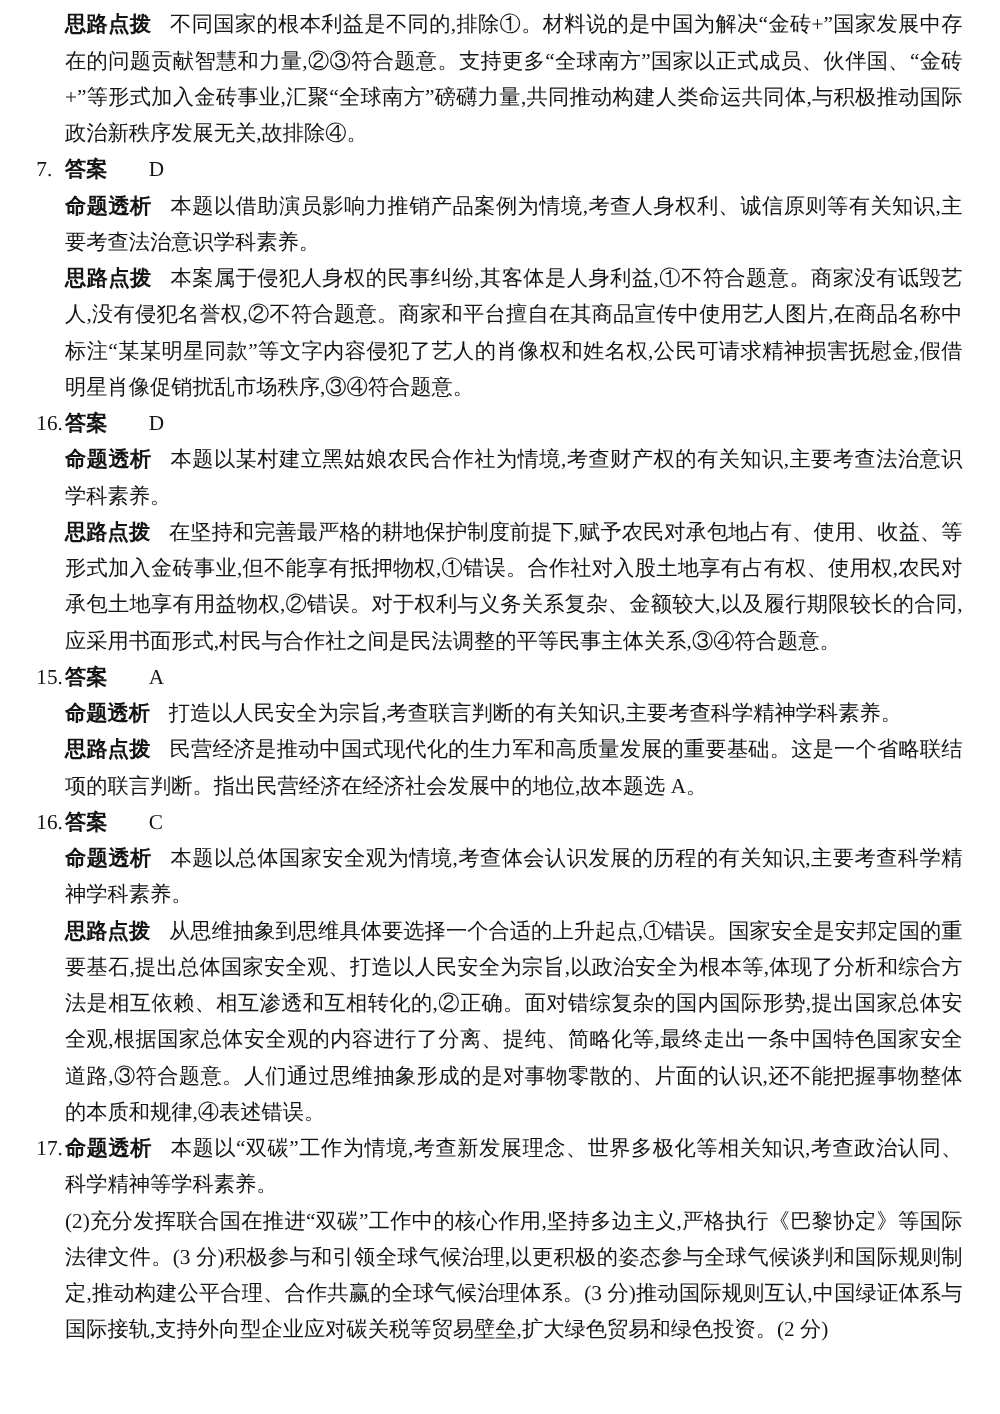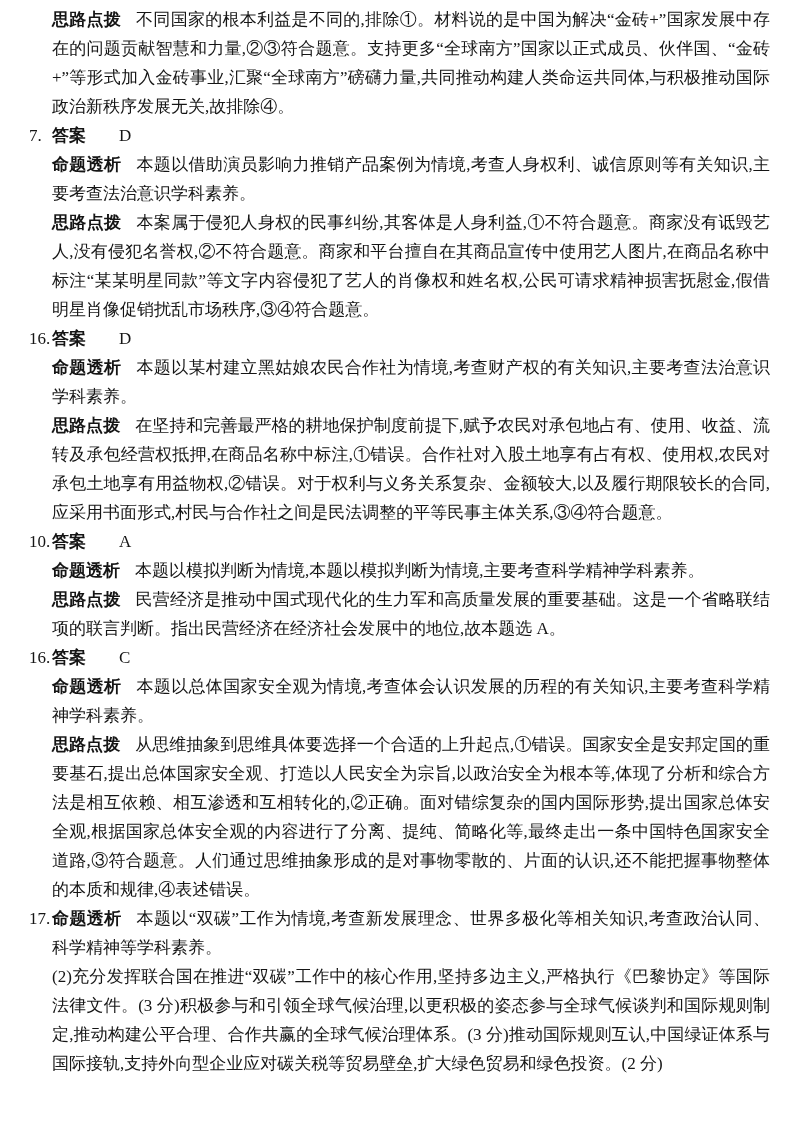--- a/index.html
+++ b/index.html
@@ -60,23 +60,23 @@
 <body>
 
 <div class="page">
   <div class="content">
       <p class="line tip"><span class="label">思路点拨</span><span class="text">不同国家的根本利益是不同的,排除①。材料说的是中国为解决“金砖+”国家发展中存在的问题贡献智慧和力量,②③符合题意。支持更多“全球南方”国家以正式成员、伙伴国、“金砖+”等形式加入金砖事业,汇聚“全球南方”磅礴力量,共同推动构建人类命运共同体,与积极推动国际政治新秩序发展无关,故排除④。</span></p>
       <p class="line answer"><span class="num">7.</span><span class="label">答案</span><span class="answer-value">D</span></p>
       <p class="line analysis"><span class="label">命题透析</span><span class="text">本题以借助演员影响力推销产品案例为情境,考查人身权利、诚信原则等有关知识,主要考查法治意识学科素养。</span></p>
       <p class="line tip"><span class="label">思路点拨</span><span class="text">本案属于侵犯人身权的民事纠纷,其客体是人身利益,①不符合题意。商家没有诋毁艺人,没有侵犯名誉权,②不符合题意。商家和平台擅自在其商品宣传中使用艺人图片,在商品名称中标注“某某明星同款”等文字内容侵犯了艺人的肖像权和姓名权,公民可请求精神损害抚慰金,假借明星肖像促销扰乱市场秩序,③④符合题意。</span></p>
       <p class="line answer"><span class="num">16.</span><span class="label">答案</span><span class="answer-value">D</span></p>
       <p class="line analysis"><span class="label">命题透析</span><span class="text">本题以某村建立黑姑娘农民合作社为情境,考查财产权的有关知识,主要考查法治意识学科素养。</span></p>
-      <p class="line tip"><span class="label">思路点拨</span><span class="text">在坚持和完善最严格的耕地保护制度前提下,赋予农民对承包地占有、使用、收益、流转及承包经营权抵押,在商品名称中标注,①错误。合作社对入股土地享有占有权、使用权,农民对承包土地享有用益物权,②错误。对于权利与义务关系复杂、金额较大,以及履行期限较长的合同,应采用书面形式,村民与合作社之间是民法调整的平等民事主体关系,③④符合题意。</span></p>
-      <p class="line answer"><span class="num">10.</span><span class="label">答案</span><span class="answer-value">A</span></p>
-      <p class="line analysis"><span class="label">命题透析</span><span class="text">本题以模拟判断为情境,本题以模拟判断为情境,主要考查科学精神学科素养。</span></p>
+      <p class="line tip"><span class="label">思路点拨</span><span class="text">在坚持和完善最严格的耕地保护制度前提下,赋予农民对承包地占有、使用、收益、等形式加入金砖事业,但不能享有抵押物权,①错误。合作社对入股土地享有占有权、使用权,农民对承包土地享有用益物权,②错误。对于权利与义务关系复杂、金额较大,以及履行期限较长的合同,应采用书面形式,村民与合作社之间是民法调整的平等民事主体关系,③④符合题意。</span></p>
+      <p class="line answer"><span class="num">15.</span><span class="label">答案</span><span class="answer-value">A</span></p>
+      <p class="line analysis"><span class="label">命题透析</span><span class="text">打造以人民安全为宗旨,考查联言判断的有关知识,主要考查科学精神学科素养。</span></p>
       <p class="line tip"><span class="label">思路点拨</span><span class="text">民营经济是推动中国式现代化的生力军和高质量发展的重要基础。这是一个省略联结项的联言判断。指出民营经济在经济社会发展中的地位,故本题选 A。</span></p>
       <p class="line answer"><span class="num">16.</span><span class="label">答案</span><span class="answer-value">C</span></p>
       <p class="line analysis"><span class="label">命题透析</span><span class="text">本题以总体国家安全观为情境,考查体会认识发展的历程的有关知识,主要考查科学精神学科素养。</span></p>
       <p class="line tip"><span class="label">思路点拨</span><span class="text">从思维抽象到思维具体要选择一个合适的上升起点,①错误。国家安全是安邦定国的重要基石,提出总体国家安全观、打造以人民安全为宗旨,以政治安全为根本等,体现了分析和综合方法是相互依赖、相互渗透和互相转化的,②正确。面对错综复杂的国内国际形势,提出国家总体安全观,根据国家总体安全观的内容进行了分离、提纯、简略化等,最终走出一条中国特色国家安全道路,③符合题意。人们通过思维抽象形成的是对事物零散的、片面的认识,还不能把握事物整体的本质和规律,④表述错误。</span></p>
       <p class="line analysis"><span class="num">17.</span><span class="label">命题透析</span><span class="text">本题以“双碳”工作为情境,考查新发展理念、世界多极化等相关知识,考查政治认同、科学精神等学科素养。</span></p>
       <p class="line points"><span class="text">(2)充分发挥联合国在推进“双碳”工作中的核心作用,坚持多边主义,严格执行《巴黎协定》等国际法律文件。(3 分)积极参与和引领全球气候治理,以更积极的姿态参与全球气候谈判和国际规则制定,推动构建公平合理、合作共赢的全球气候治理体系。(3 分)推动国际规则互认,中国绿证体系与国际接轨,支持外向型企业应对碳关税等贸易壁垒,扩大绿色贸易和绿色投资。(2 分)</span></p>
     </div>
 </div>
 
 </body></html>

